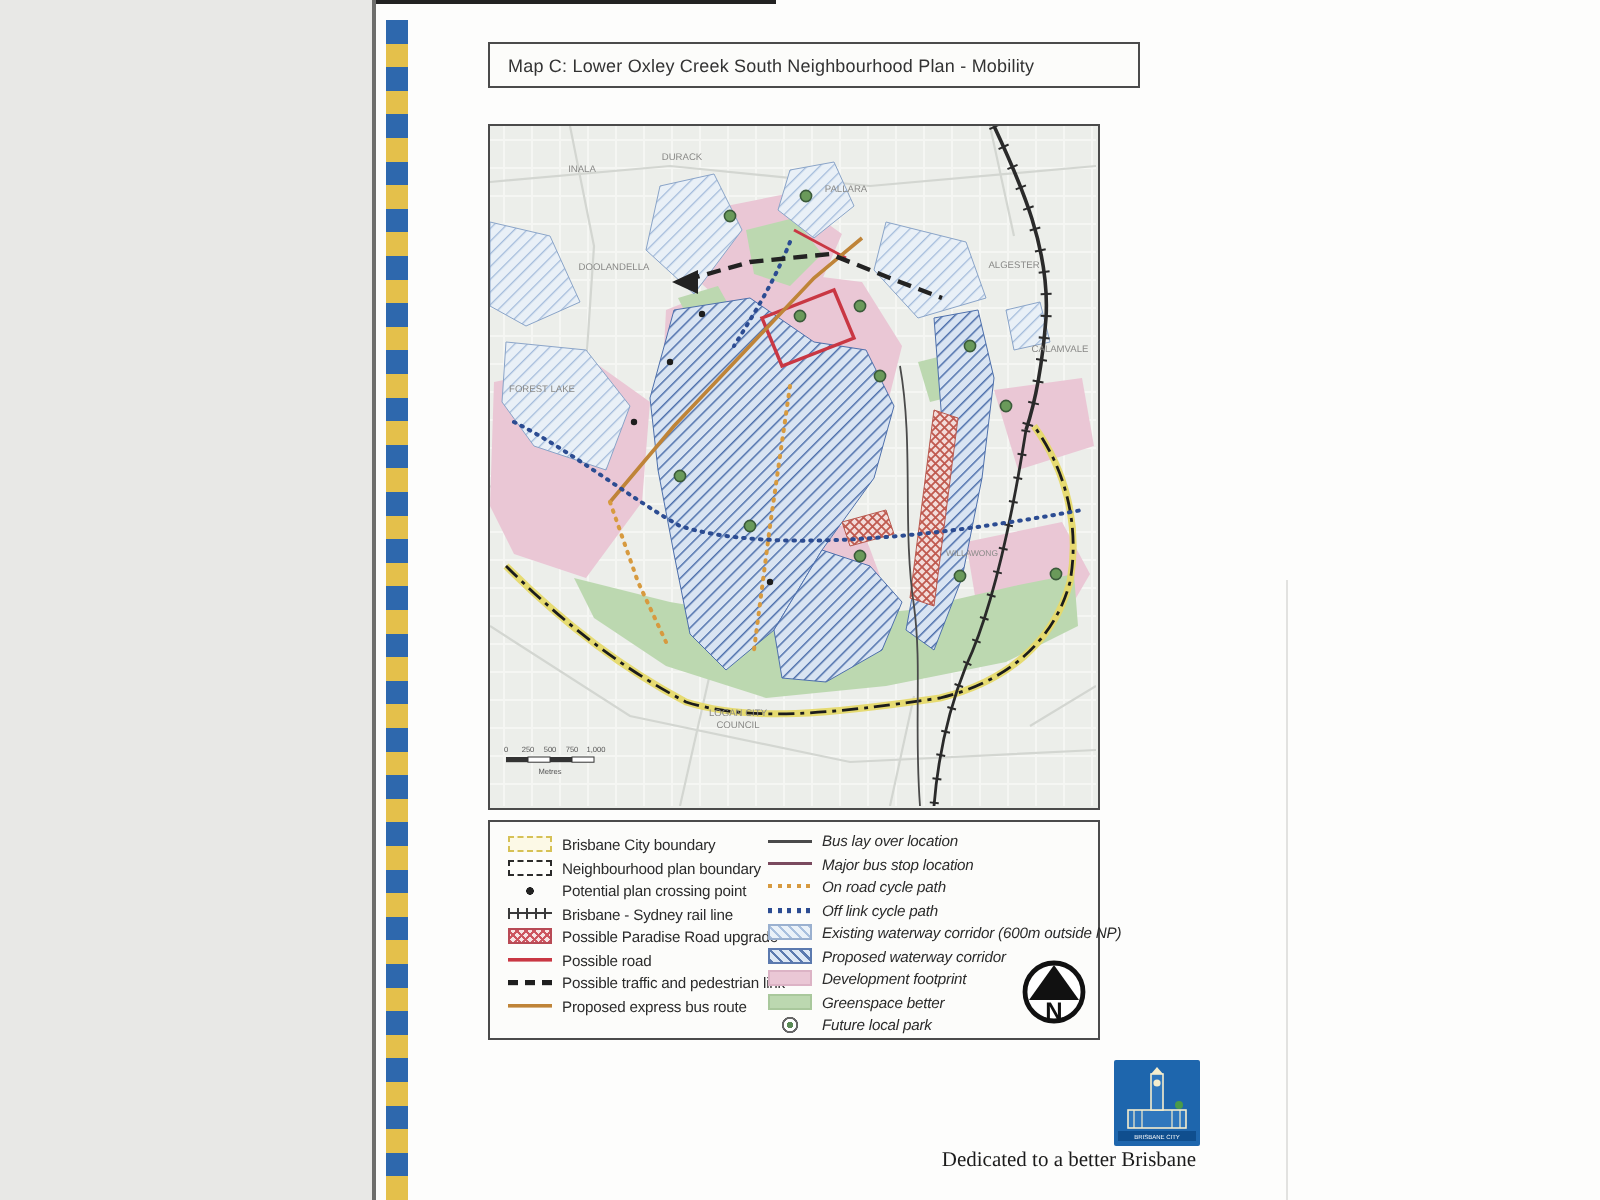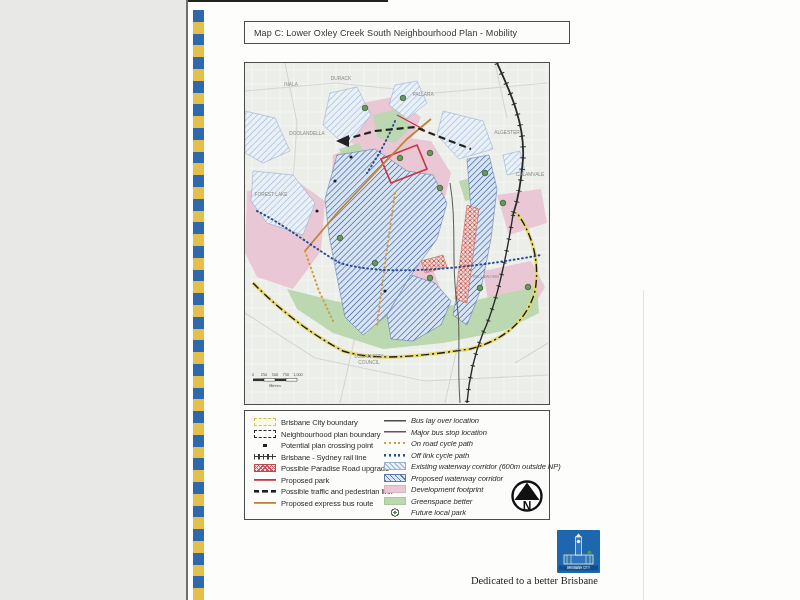--- a/index.html
+++ b/index.html
@@ -247,21 +247,21 @@
         <div class="lg-row">
           <span class="lg-ic ic-rail"></span>
           <span class="lg-label">Brisbane - Sydney rail line</span>
         </div>
         <div class="lg-row">
           <span class="lg-ic ic-red-crosshatch"></span>
           <span class="lg-label">Possible Paradise Road upgrade</span>
         </div>
         <div class="lg-row">
           <span class="lg-ic ic-red-line"></span>
-          <span class="lg-label">Proposed park</span>
+          <span class="lg-label">Possible road</span>
         </div>
         <div class="lg-row">
           <span class="lg-ic ic-black-dash"></span>
           <span class="lg-label">Possible traffic and pedestrian link</span>
         </div>
         <div class="lg-row">
           <span class="lg-ic ic-orange-line"></span>
           <span class="lg-label">Proposed express bus route</span>
         </div>
       </div>

